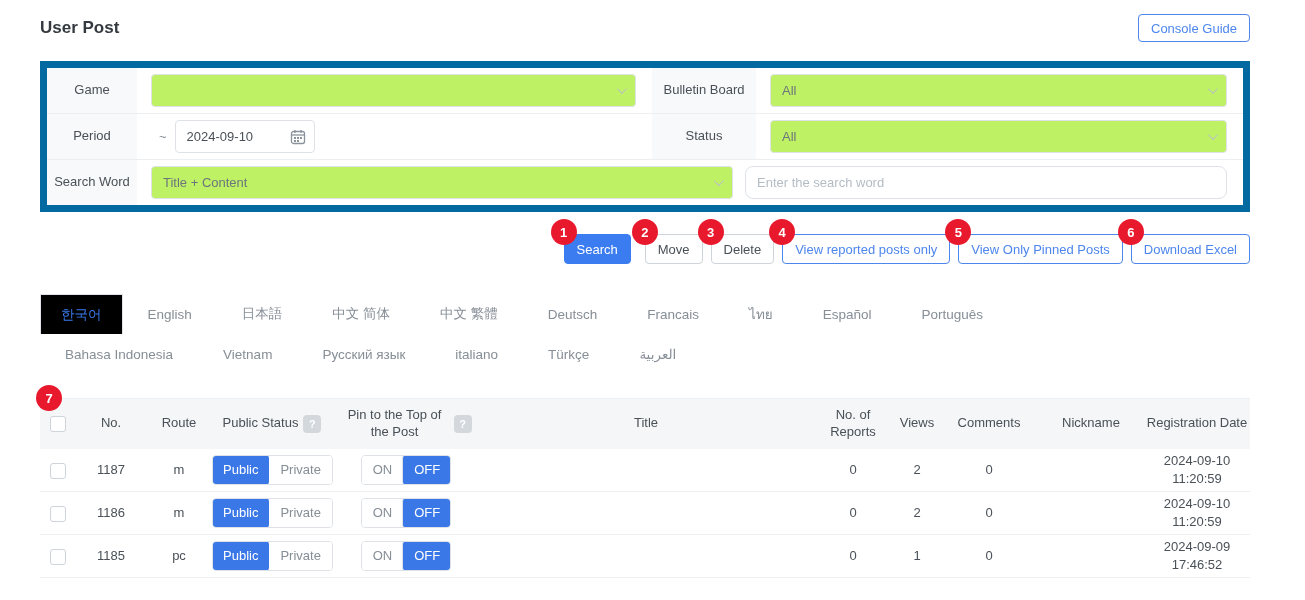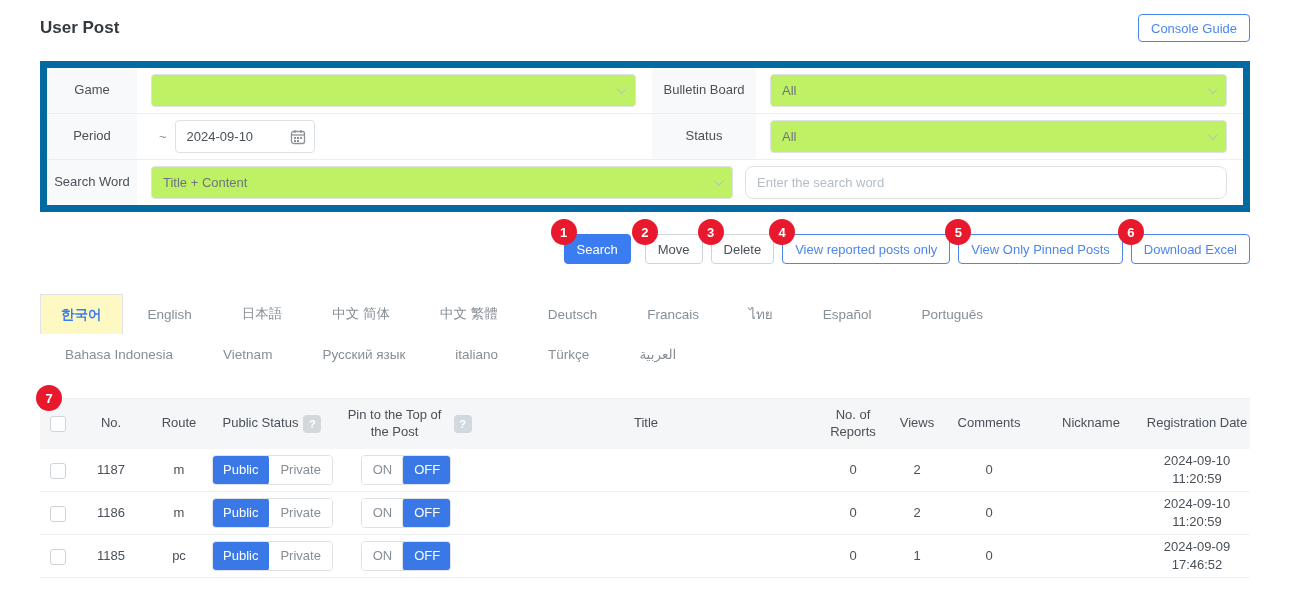--- a/index.html
+++ b/index.html
@@ -46,22 +46,22 @@
   .action-wrap.gap-after { margin-right:6px; }
   .badge { position:absolute; top:-15px; left:-13px; width:26px; height:26px; border-radius:50%;
     background:#e8192d; color:#fff; font-size:13px; font-weight:bold;
     display:flex; align-items:center; justify-content:center; z-index:5; }
   .actions .btn { height:30px; }
 
   
   .tabs { margin-top:30px; display:flex; flex-wrap:wrap; width:1100px; }
   .tab { height:40px; display:flex; align-items:center; padding:0 25px;
     font-size:13.5px; color:#868e96; cursor:pointer; }
-  .tab.active { border:1px solid #e0e4e8; border-bottom:none; background:#fef9c3;
-    color:#3b7cf0; font-weight:bold; padding:8px 20px; }
+  .tab.active { border:1px solid #e0e4e8; border-bottom:none; background:#000000;
+    color:#3b7cf0; font-weight:normal; padding:8px 20px; }
 
   
   .table-area { position:relative; margin-top:24px; }
   .tbl-badge { position:absolute; top:-13px; left:-4px; }
   .tr { display:grid; grid-template-columns:36px 70px 66px 120px 148px 1fr 82px 46px 98px 106px 106px; align-items:center; }
   .thead { background:#f4f6f8; min-height:50px; border-top:1px solid #eceff2; }
   .th { font-size:13px; color:#495057; text-align:center; line-height:1.3;
     padding:8px 2px; display:flex; align-items:center; justify-content:center; gap:5px; }
   .help { width:18px; height:18px; border-radius:4px; background:#d3d8dd; color:#fff;
     font-size:11px; font-weight:bold; display:inline-flex; align-items:center; justify-content:center; flex:none; cursor:pointer; }

